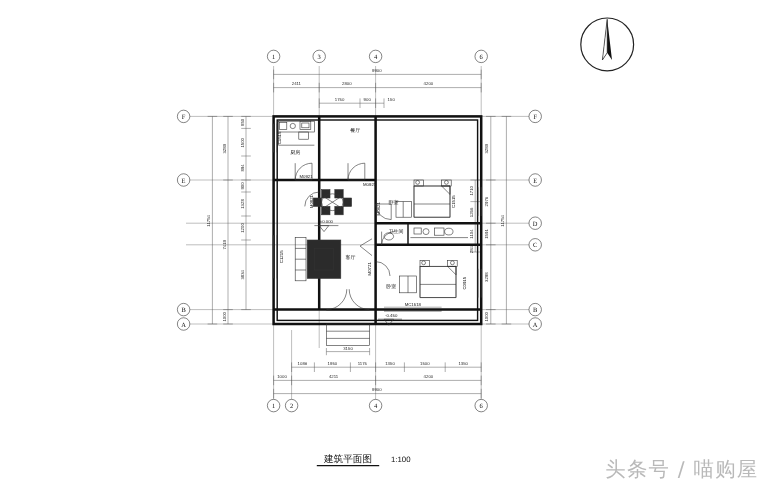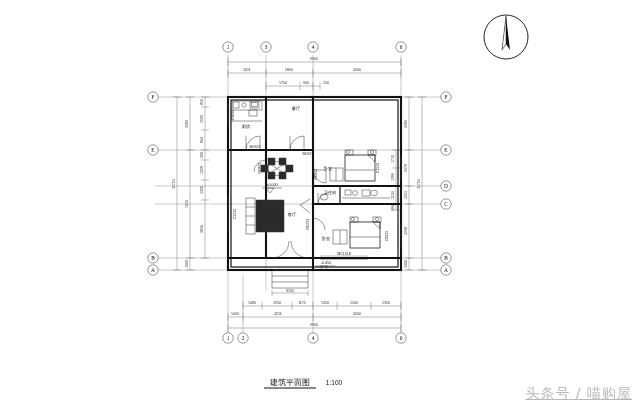--- a/index.html
+++ b/index.html
@@ -7,22 +7,22 @@
        font-family:"Liberation Sans","DejaVu Sans",sans-serif;color:#1a1a1a;}
   .canvas{position:absolute;inset:0;}
   svg{position:absolute;left:0;top:0;}
   .dim{font-size:3.6px;fill:#333;font-family:"Liberation Sans",sans-serif;}
   .dimv{font-size:3.6px;fill:#333;font-family:"Liberation Sans",sans-serif;}
   .tag{font-size:3.6px;fill:#222;font-family:"Liberation Sans",sans-serif;}
   .room{font-size:4.2px;fill:#111;font-family:"DejaVu Sans",sans-serif;}
   .gridtxt{font-size:5.4px;fill:#111;font-family:"Liberation Serif",serif;}
   .title{font-size:8px;fill:#111;font-family:"DejaVu Sans",sans-serif;}
   .scale{font-size:6.5px;fill:#111;font-family:"Liberation Sans",sans-serif;}
-  .wm{position:absolute;right:8px;bottom:6px;font-size:14px;color:#b9b9b9;
-      font-family:"DejaVu Sans",sans-serif;letter-spacing:1px;text-decoration:underline;}
+  .wm{position:absolute;right:8px;bottom:6px;font-size:17px;color:#b9b9b9;
+      font-family:"DejaVu Sans",sans-serif;letter-spacing:1px;}
   .ln{stroke:#555;stroke-width:.4;fill:none;}
   .gl{stroke:#777;stroke-width:.4;fill:none;}
   .wall{stroke:#111;stroke-width:2.1;fill:none;}
   .wallthin{stroke:#111;stroke-width:1.2;fill:none;}
   .furn{stroke:#333;stroke-width:.5;fill:none;}
   .furnf{stroke:#333;stroke-width:.5;fill:#2b2b2b;}
   .circ{stroke:#333;stroke-width:.5;fill:#fff;}
 </style>
 </head>
 <body>

